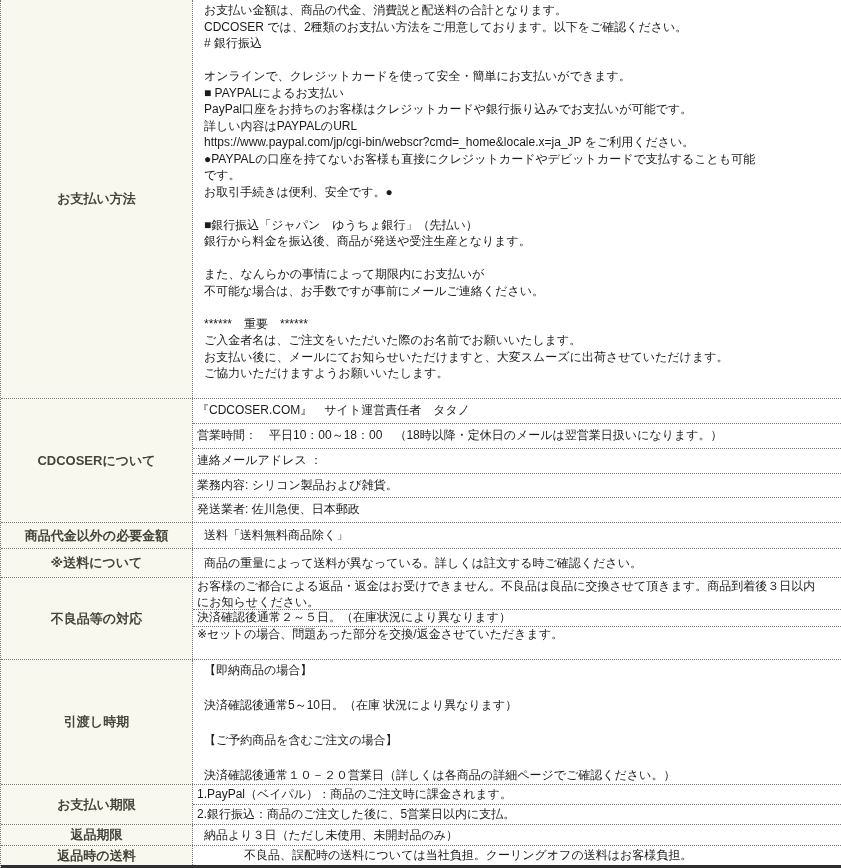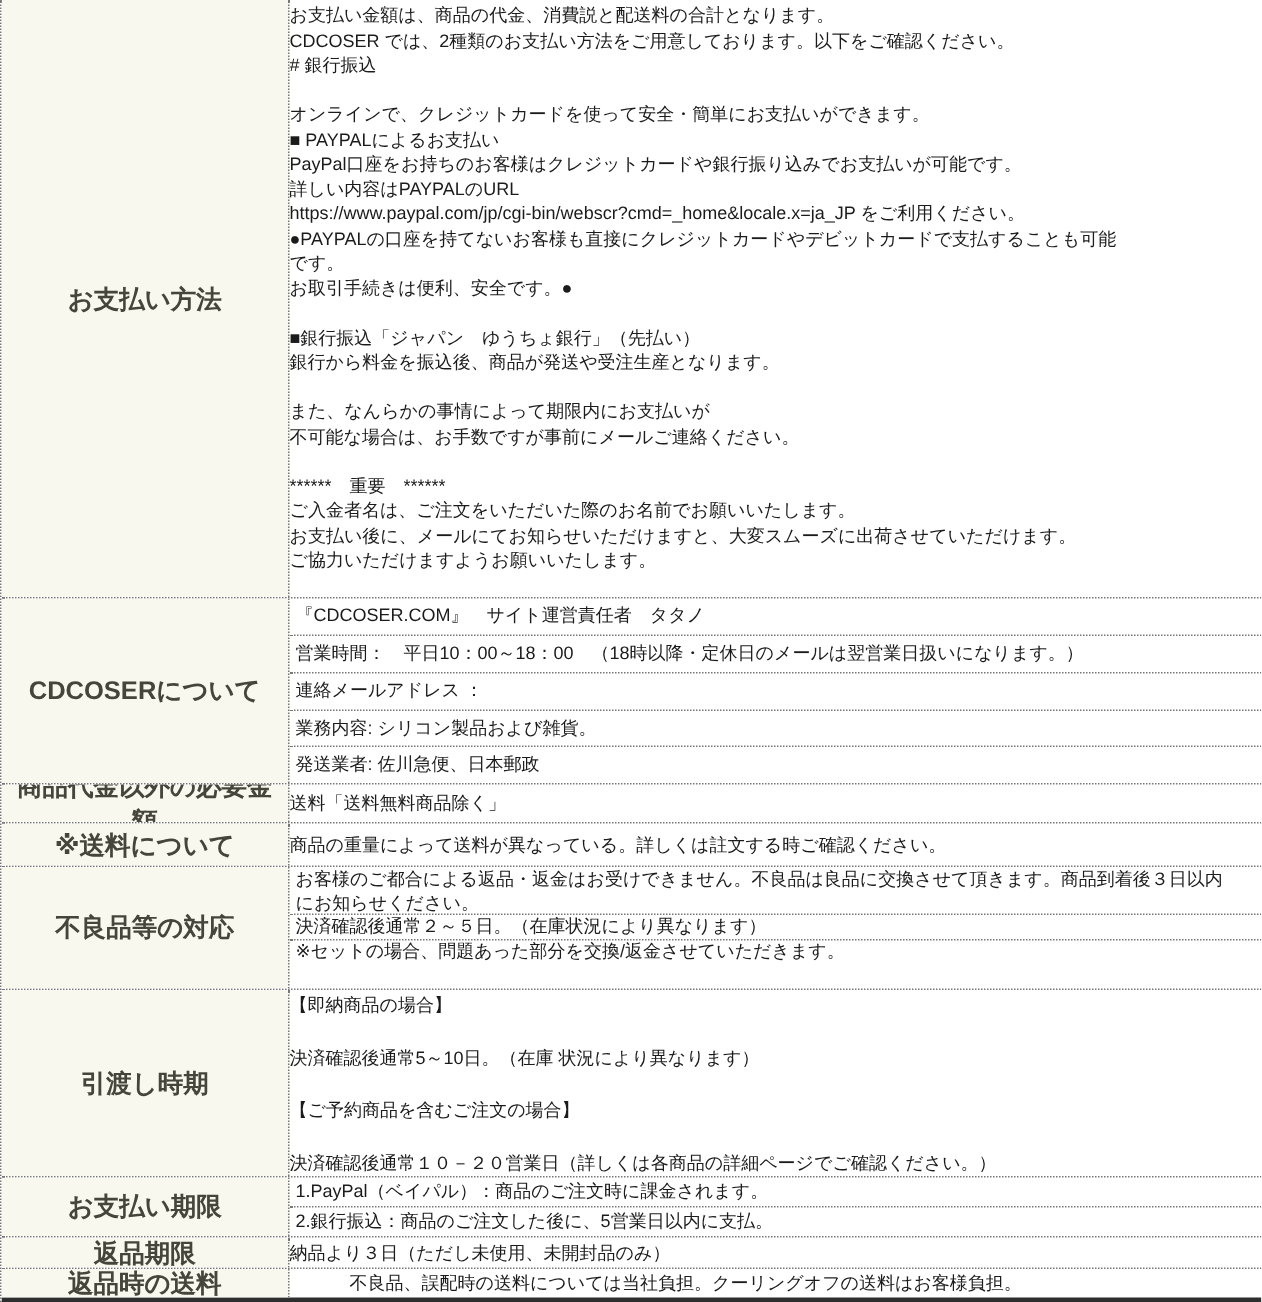--- a/index.html
+++ b/index.html
@@ -10,24 +10,24 @@
     font-size:12px; color:#1b1b1b; background:#fff;
     border-left:1px dotted #777;
     overflow:hidden;
   }
   .row { display:flex; border-bottom:1px dotted #777; overflow:hidden; }
   .hcell {
     flex:0 0 192px; width:192px;
     background:#f8f8ee;
     border-right:1px dotted #777;
     display:flex; align-items:center; justify-content:center;
-    font-weight:bold; font-size:17px; color:#45453c;
+    font-weight:bold; font-size:13px; color:#45453c;
     text-align:center; padding:2px;
   }
-  .ccell { flex:1; padding:2px 2px 0 0; overflow:hidden; }
+  .ccell { flex:1; padding:2px 2px 0 11px; overflow:hidden; }
   .line { line-height:16.5px; min-height:16.5px; white-space:pre-wrap; }
   .dline { line-height:17.5px; min-height:17.5px; white-space:pre-wrap; }
   .subrows { flex:1; display:flex; flex-direction:column; }
   .subrow {
     border-bottom:1px dotted #777;
     padding:0 14px 0 4px;
     display:flex; align-items:center;
     line-height:15.5px; white-space:pre-wrap; overflow:hidden;
   }
   .subrow:last-child { border-bottom:none; }

